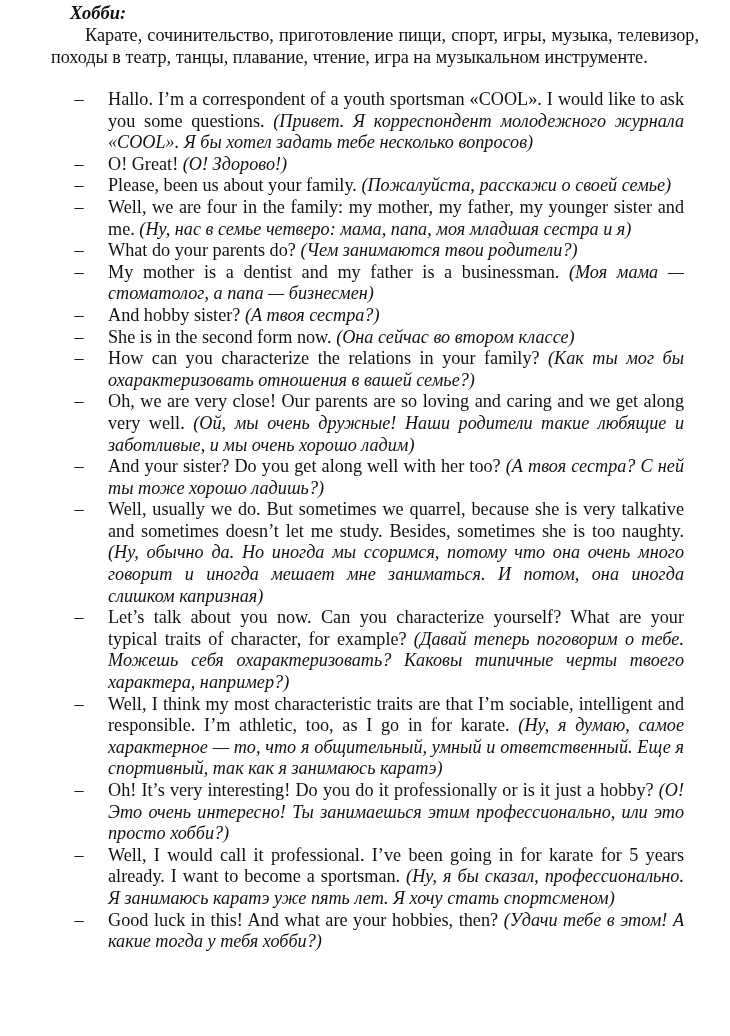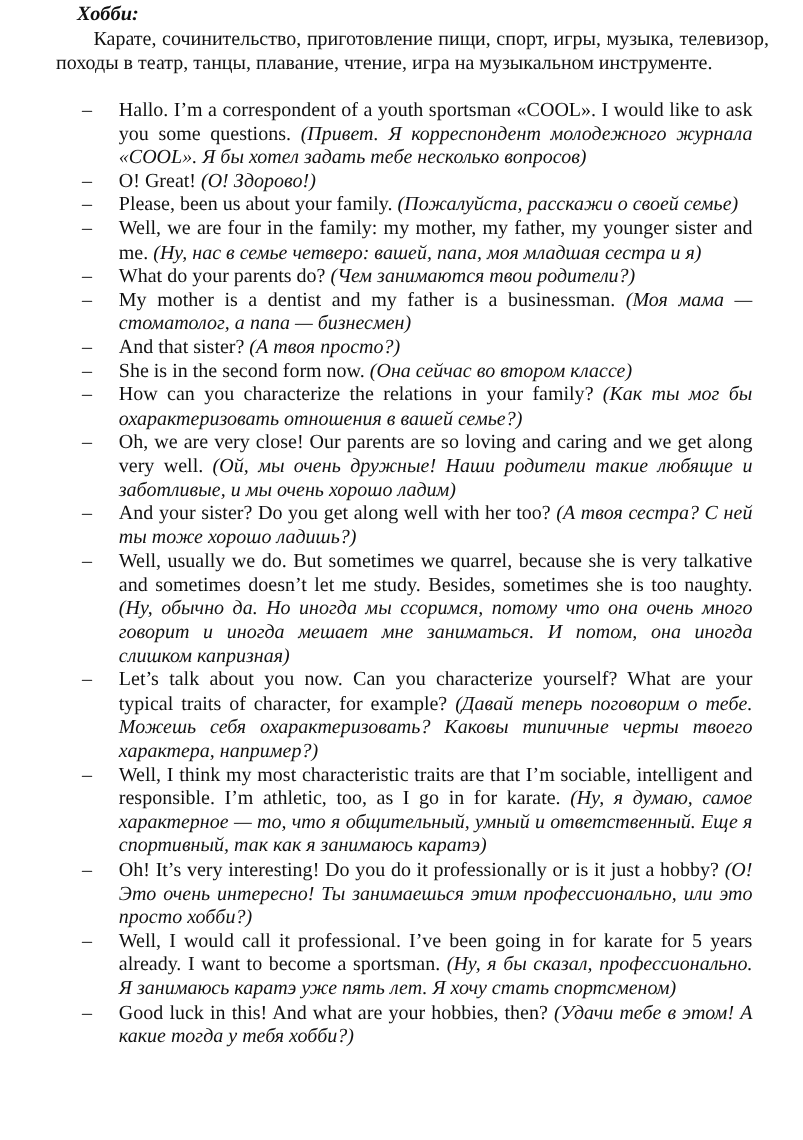--- a/index.html
+++ b/index.html
@@ -35,24 +35,24 @@
 </head>
 <body>
 
 <div class="page">
   <div class="heading">Хобби:</div>
   <div class="intro">Карате, сочинительство, приготовление пищи, спорт, игры, музыка, телевизор, походы в театр, танцы, плавание, чтение, игра на музыкальном инструменте.</div>
   <ul class="dialog" id="dialog">
       <li class="line"><span class="dash">–</span><span class="en">Hallo. I’m a correspondent of a youth sportsman «COOL». I would like to ask you some questions. </span><span class="ru">(Привет. Я корреспондент молодежного журнала «COOL». Я бы хотел задать тебе несколько вопросов)</span></li>
       <li class="line"><span class="dash">–</span><span class="en">O! Great! </span><span class="ru">(О! Здорово!)</span></li>
       <li class="line"><span class="dash">–</span><span class="en">Please, been us about your family. </span><span class="ru">(Пожалуйста, расскажи о своей семье)</span></li>
-      <li class="line"><span class="dash">–</span><span class="en">Well, we are four in the family: my mother, my father, my younger sister and me. </span><span class="ru">(Ну, нас в семье четверо: вашей, папа, моя младшая сестра и я)</span></li>
+      <li class="line"><span class="dash">–</span><span class="en">Well, we are four in the family: my mother, my father, my younger sister and me. </span><span class="ru">(Ну, нас в семье четверо: мама, папа, моя младшая сестра и я)</span></li>
       <li class="line"><span class="dash">–</span><span class="en">What do your parents do? </span><span class="ru">(Чем занимаются твои родители?)</span></li>
       <li class="line"><span class="dash">–</span><span class="en">My mother is a dentist and my father is a businessman. </span><span class="ru">(Моя мама — стоматолог, а папа — бизнесмен)</span></li>
-      <li class="line"><span class="dash">–</span><span class="en">And that sister? </span><span class="ru">(А твоя просто?)</span></li>
+      <li class="line"><span class="dash">–</span><span class="en">And hobby sister? </span><span class="ru">(А твоя сестра?)</span></li>
       <li class="line"><span class="dash">–</span><span class="en">She is in the second form now. </span><span class="ru">(Она сейчас во втором классе)</span></li>
       <li class="line"><span class="dash">–</span><span class="en">How can you characterize the relations in your family? </span><span class="ru">(Как ты мог бы охарактеризовать отношения в вашей семье?)</span></li>
       <li class="line"><span class="dash">–</span><span class="en">Oh, we are very close! Our parents are so loving and caring and we get along very well. </span><span class="ru">(Ой, мы очень дружные! Наши родители такие любящие и заботливые, и мы очень хорошо ладим)</span></li>
       <li class="line"><span class="dash">–</span><span class="en">And your sister? Do you get along well with her too? </span><span class="ru">(А твоя сестра? С ней ты тоже хорошо ладишь?)</span></li>
       <li class="line"><span class="dash">–</span><span class="en">Well, usually we do. But sometimes we quarrel, because she is very talkative and sometimes doesn’t let me study. Besides, sometimes she is too naughty. </span><span class="ru">(Ну, обычно да. Но иногда мы ссоримся, потому что она очень много говорит и иногда мешает мне заниматься. И потом, она иногда слишком капризная)</span></li>
       <li class="line"><span class="dash">–</span><span class="en">Let’s talk about you now. Can you characterize yourself? What are your typical traits of character, for example? </span><span class="ru">(Давай теперь поговорим о тебе. Можешь себя охарактеризовать? Каковы типичные черты твоего характера, например?)</span></li>
       <li class="line"><span class="dash">–</span><span class="en">Well, I think my most characteristic traits are that I’m sociable, intelligent and responsible. I’m athletic, too, as I go in for karate. </span><span class="ru">(Ну, я думаю, самое характерное — то, что я общительный, умный и ответственный. Еще я спортивный, так как я занимаюсь каратэ)</span></li>
       <li class="line"><span class="dash">–</span><span class="en">Oh! It’s very interesting! Do you do it professionally or is it just a hobby? </span><span class="ru">(О! Это очень интересно! Ты занимаешься этим профессионально, или это просто хобби?)</span></li>
       <li class="line"><span class="dash">–</span><span class="en">Well, I would call it professional. I’ve been going in for karate for 5 years already. I want to become a sportsman. </span><span class="ru">(Ну, я бы сказал, профессионально. Я занимаюсь каратэ уже пять лет. Я хочу стать спортсменом)</span></li>
       <li class="line"><span class="dash">–</span><span class="en">Good luck in this! And what are your hobbies, then? </span><span class="ru">(Удачи тебе в этом! А какие тогда у тебя хобби?)</span></li>

